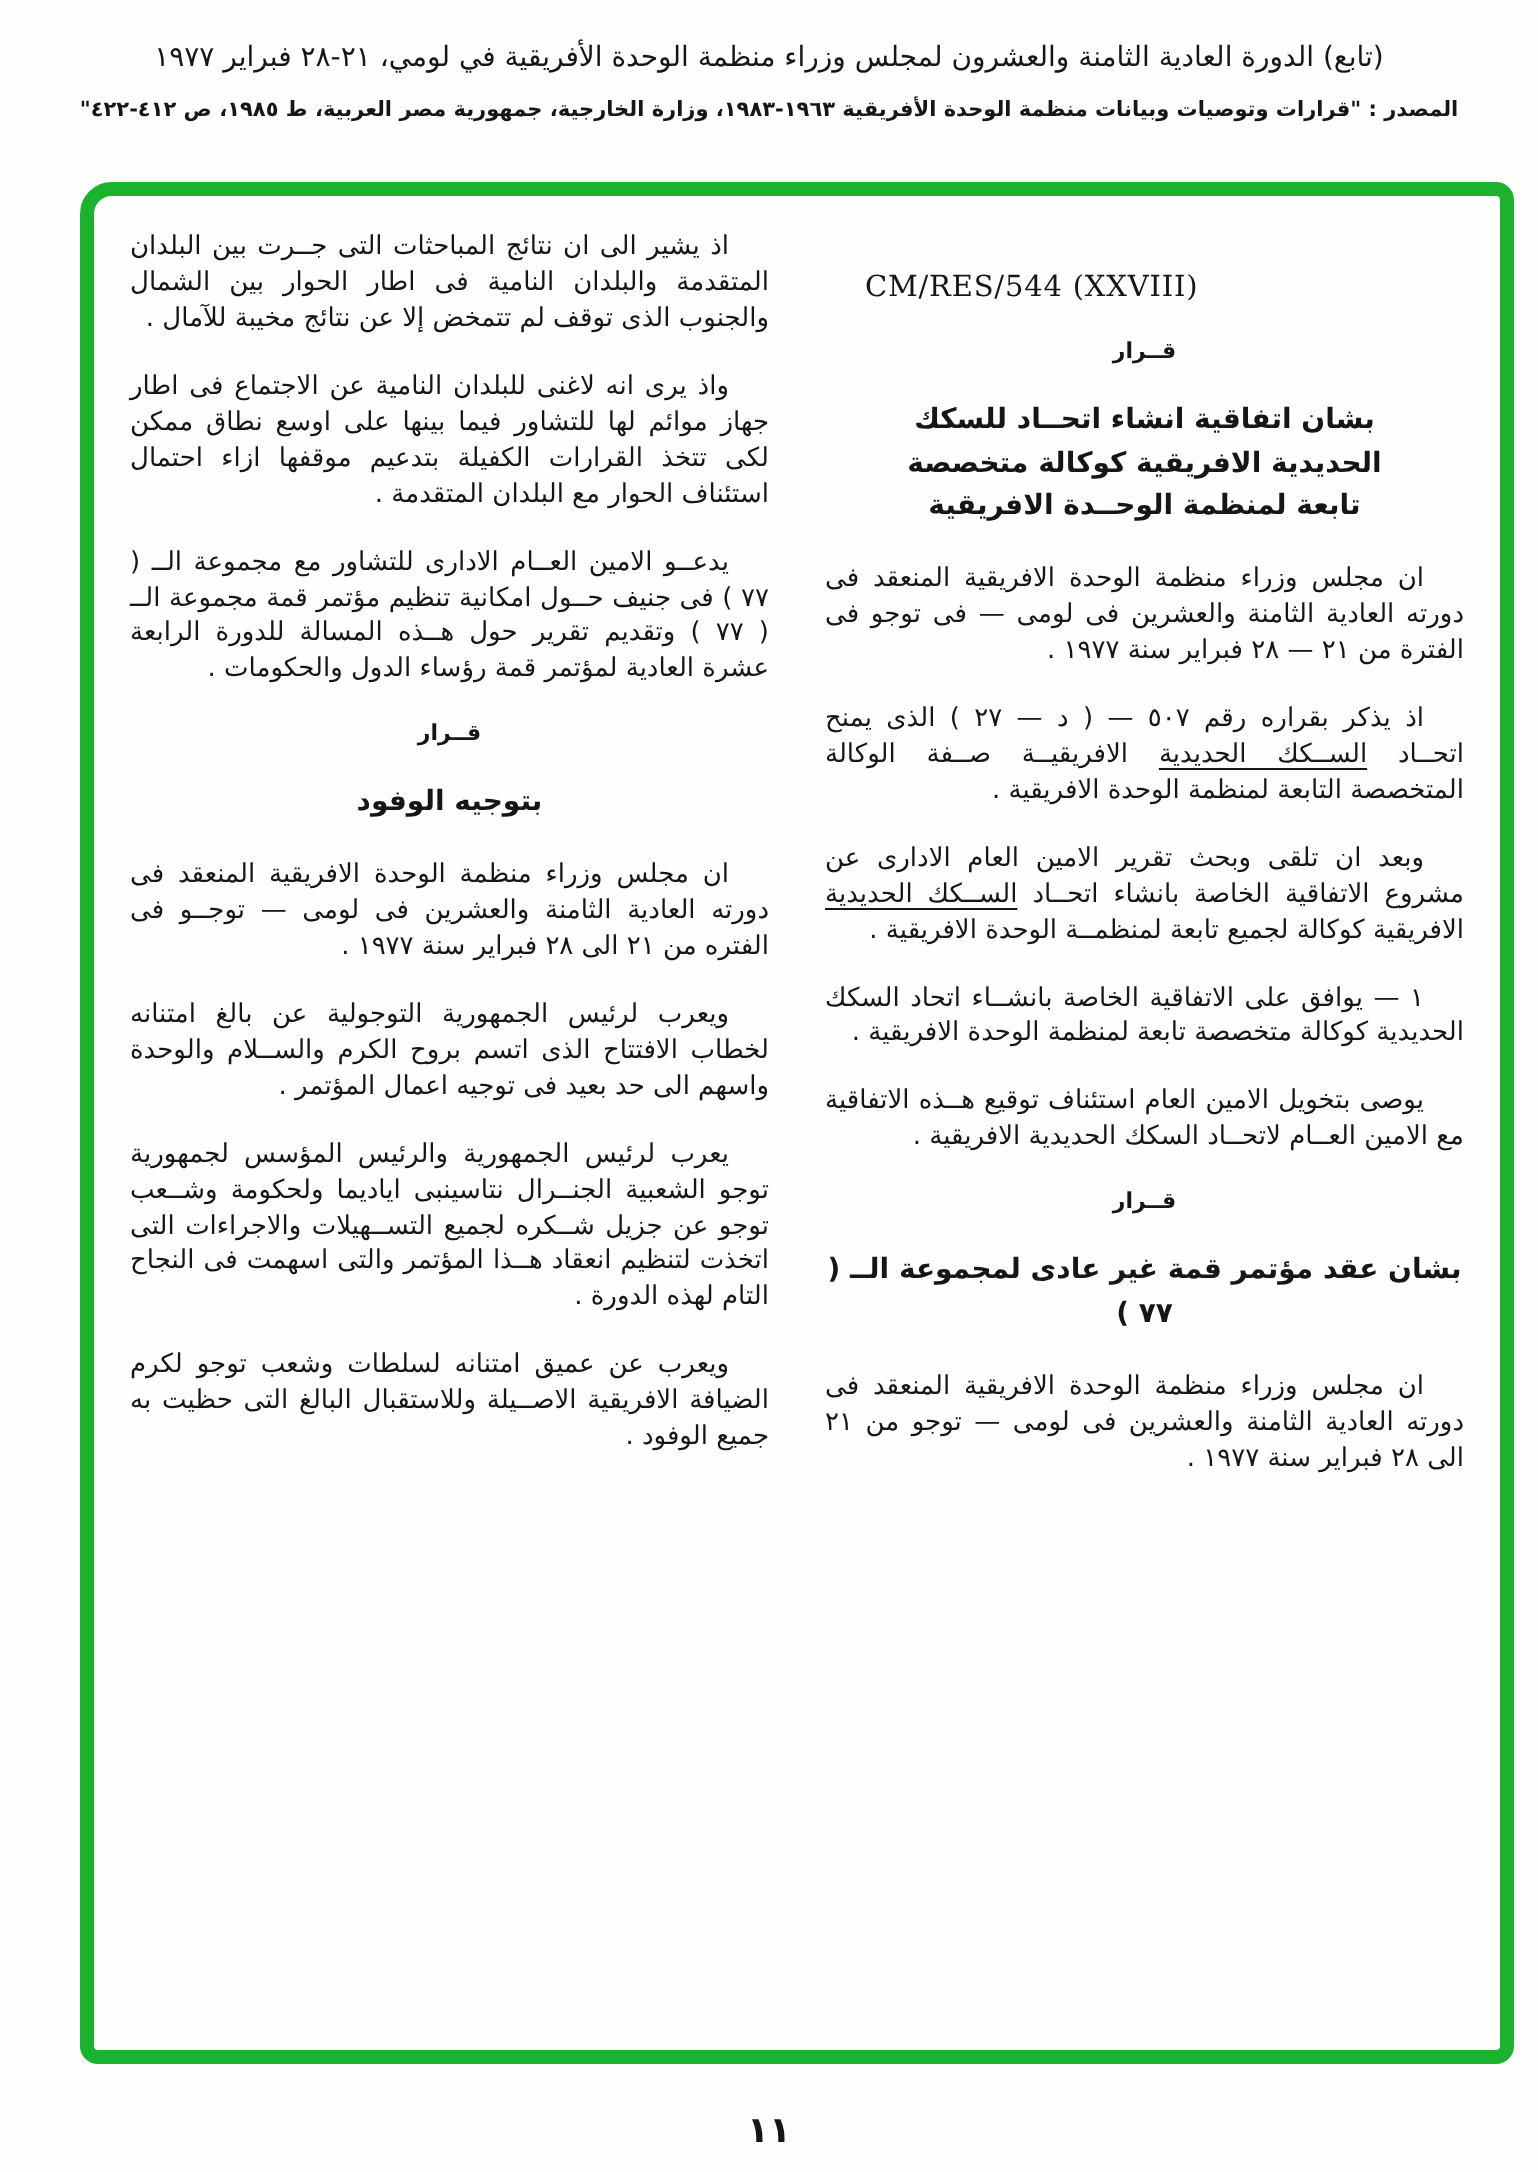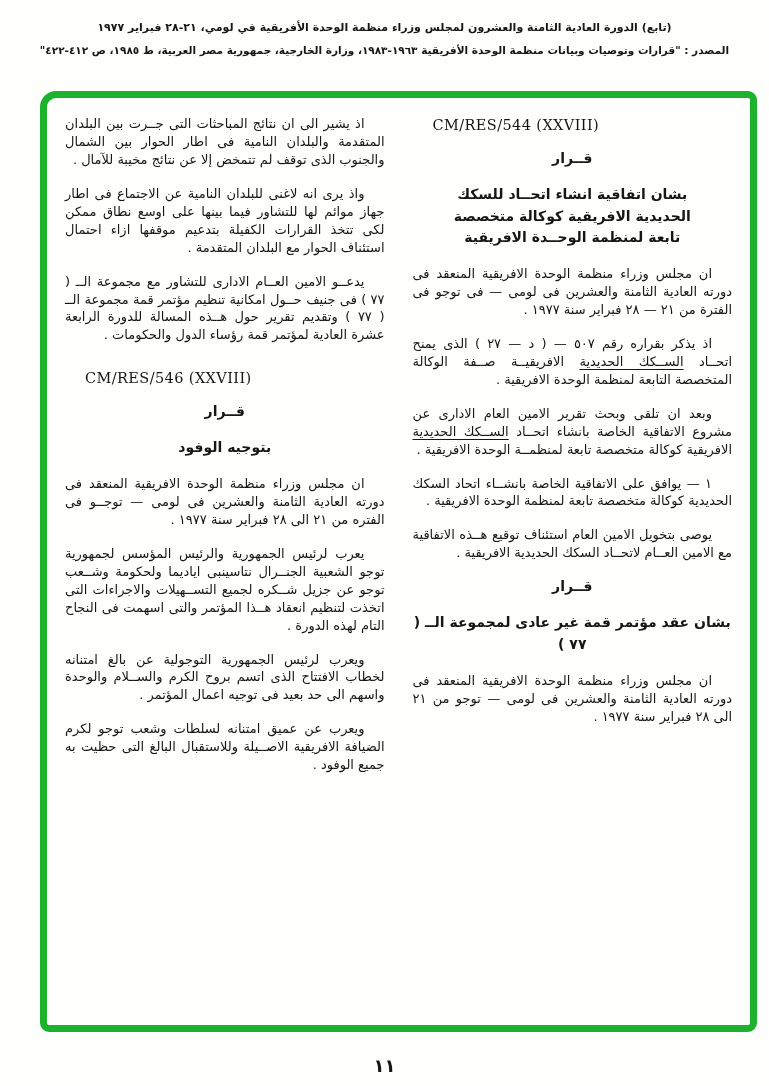--- a/index.html
+++ b/index.html
@@ -19,22 +19,22 @@
   
   .header {
     position: absolute;
     top: 20px;
     left: 28px;
     right: 28px;
     text-align: center;
     direction: rtl;
   }
   .header-title {
-    font-size: 11px;
-    font-weight: bold;
+    font-size: 14px;
+    font-weight: normal;
     line-height: 1.4;
   }
   .header-source {
     font-size: 10.5px;
     font-weight: bold;
     margin-top: 9px;
   }
 
   
   .green-box {
@@ -65,26 +65,26 @@
   }
 
   
   .res-num {
     font-family: "DejaVu Serif", serif;
     font-size: 14.5px;
     letter-spacing: 0.4px;
     direction: ltr;
     text-align: left;
     padding-left: 20px;
-    margin: 2px 0 17px;
+    margin: 21px 0 17px;
   }
   .qarar {
     text-align: center;
     font-weight: bold;
-    font-size: 14px;
+    font-size: 11px;
     margin: 0 0 18px;
   }
   .res-title {
     text-align: center;
     font-weight: bold;
     font-size: 14px;
     line-height: 1.55;
     margin: 0 0 16px;
     white-space: pre-line;
   }
@@ -125,37 +125,36 @@
   <div class="columns">
 
     <div class="col">
       <div class="res-num">CM/RES/544 (XXVIII)</div>
       <div class="qarar">قــرار</div>
       <div class="res-title">بشان اتفاقية انشاء اتحــاد للسكك
 الحديدية الافريقية كوكالة متخصصة
 تابعة لمنظمة الوحــدة الافريقية</div>
       <p class="para">ان مجلس وزراء منظمة الوحدة الافريقية المنعقد فى دورته العادية الثامنة والعشرين فى لومى — فى توجو فى الفترة من ٢١ — ٢٨ فبراير سنة ١٩٧٧ .</p>
       <p class="para"><span>اذ يذكر بقراره رقم ٥٠٧ — ( د — ٢٧ ) الذى يمنح اتحــاد </span><span class="u">الســكك الحديدية</span><span> الافريقيــة صــفة الوكالة المتخصصة التابعة لمنظمة الوحدة الافريقية .</span></p>
-      <p class="para"><span>وبعد ان تلقى وبحث تقرير الامين العام الادارى عن مشروع الاتفاقية الخاصة بانشاء اتحــاد </span><span class="u">الســكك الحديدية</span><span> الافريقية كوكالة متخصصة تابعة لمنظمــة الوحدة الافريقية .</span></p>
+      <p class="para"><span>وبعد ان تلقى وبحث تقرير الامين العام الادارى عن مشروع الاتفاقية الخاصة بانشاء اتحــاد </span><span class="u">الســكك الحديدية</span><span> الافريقية كوكالة لجميع تابعة لمنظمــة الوحدة الافريقية .</span></p>
       <p class="para">١ — يوافق على الاتفاقية الخاصة بانشــاء اتحاد السكك الحديدية كوكالة متخصصة تابعة لمنظمة الوحدة الافريقية .</p>
       <p class="para">يوصى بتخويل الامين العام استئناف توقيع هــذه الاتفاقية مع الامين العــام لاتحــاد السكك الحديدية الافريقية .</p>
       <div class="qarar">قــرار</div>
       <div class="res-title">بشان عقد مؤتمر قمة غير عادى لمجموعة الــ ( ٧٧ )</div>
       <p class="para">ان مجلس وزراء منظمة الوحدة الافريقية المنعقد فى دورته العادية الثامنة والعشرين فى لومى — توجو من ٢١ الى ٢٨ فبراير سنة ١٩٧٧ .</p>
     </div>
 
     <div class="col">
       <p class="para">اذ يشير الى ان نتائج المباحثات التى جــرت بين البلدان المتقدمة والبلدان النامية فى اطار الحوار بين الشمال والجنوب الذى توقف لم تتمخض إلا عن نتائج مخيبة للآمال .</p>
       <p class="para">واذ يرى انه لاغنى للبلدان النامية عن الاجتماع فى اطار جهاز موائم لها للتشاور فيما بينها على اوسع نطاق ممكن لكى تتخذ القرارات الكفيلة بتدعيم موقفها ازاء احتمال استئناف الحوار مع البلدان المتقدمة .</p>
       <p class="para">يدعــو الامين العــام الادارى للتشاور مع مجموعة الــ ( ٧٧ ) فى جنيف حــول امكانية تنظيم مؤتمر قمة مجموعة الــ ( ٧٧ ) وتقديم تقرير حول هــذه المسالة للدورة الرابعة عشرة العادية لمؤتمر قمة رؤساء الدول والحكومات .</p>
-      <div class="res-num mt-md">CM/RES/546 (XXVIII)</div>
       <div class="qarar">قــرار</div>
       <div class="res-title">بتوجيه الوفود</div>
       <p class="para">ان مجلس وزراء منظمة الوحدة الافريقية المنعقد فى دورته العادية الثامنة والعشرين فى لومى — توجــو فى الفتره من ٢١ الى ٢٨ فبراير سنة ١٩٧٧ .</p>
+      <p class="para">ويعرب لرئيس الجمهورية التوجولية عن بالغ امتنانه لخطاب الافتتاح الذى اتسم بروح الكرم والســلام والوحدة واسهم الى حد بعيد فى توجيه اعمال المؤتمر .</p>
       <p class="para">يعرب لرئيس الجمهورية والرئيس المؤسس لجمهورية توجو الشعبية الجنــرال نتاسينبى اياديما ولحكومة وشــعب توجو عن جزيل شــكره لجميع التســهيلات والاجراءات التى اتخذت لتنظيم انعقاد هــذا المؤتمر والتى اسهمت فى النجاح التام لهذه الدورة .</p>
-      <p class="para">ويعرب لرئيس الجمهورية التوجولية عن بالغ امتنانه لخطاب الافتتاح الذى اتسم بروح الكرم والســلام والوحدة واسهم الى حد بعيد فى توجيه اعمال المؤتمر .</p>
       <p class="para">ويعرب عن عميق امتنانه لسلطات وشعب توجو لكرم الضيافة الافريقية الاصــيلة وللاستقبال البالغ التى حظيت به جميع الوفود .</p>
     </div>
 
   </div>
 </div>
 
 <div class="page-num">١١</div>
 
 </body></html>

